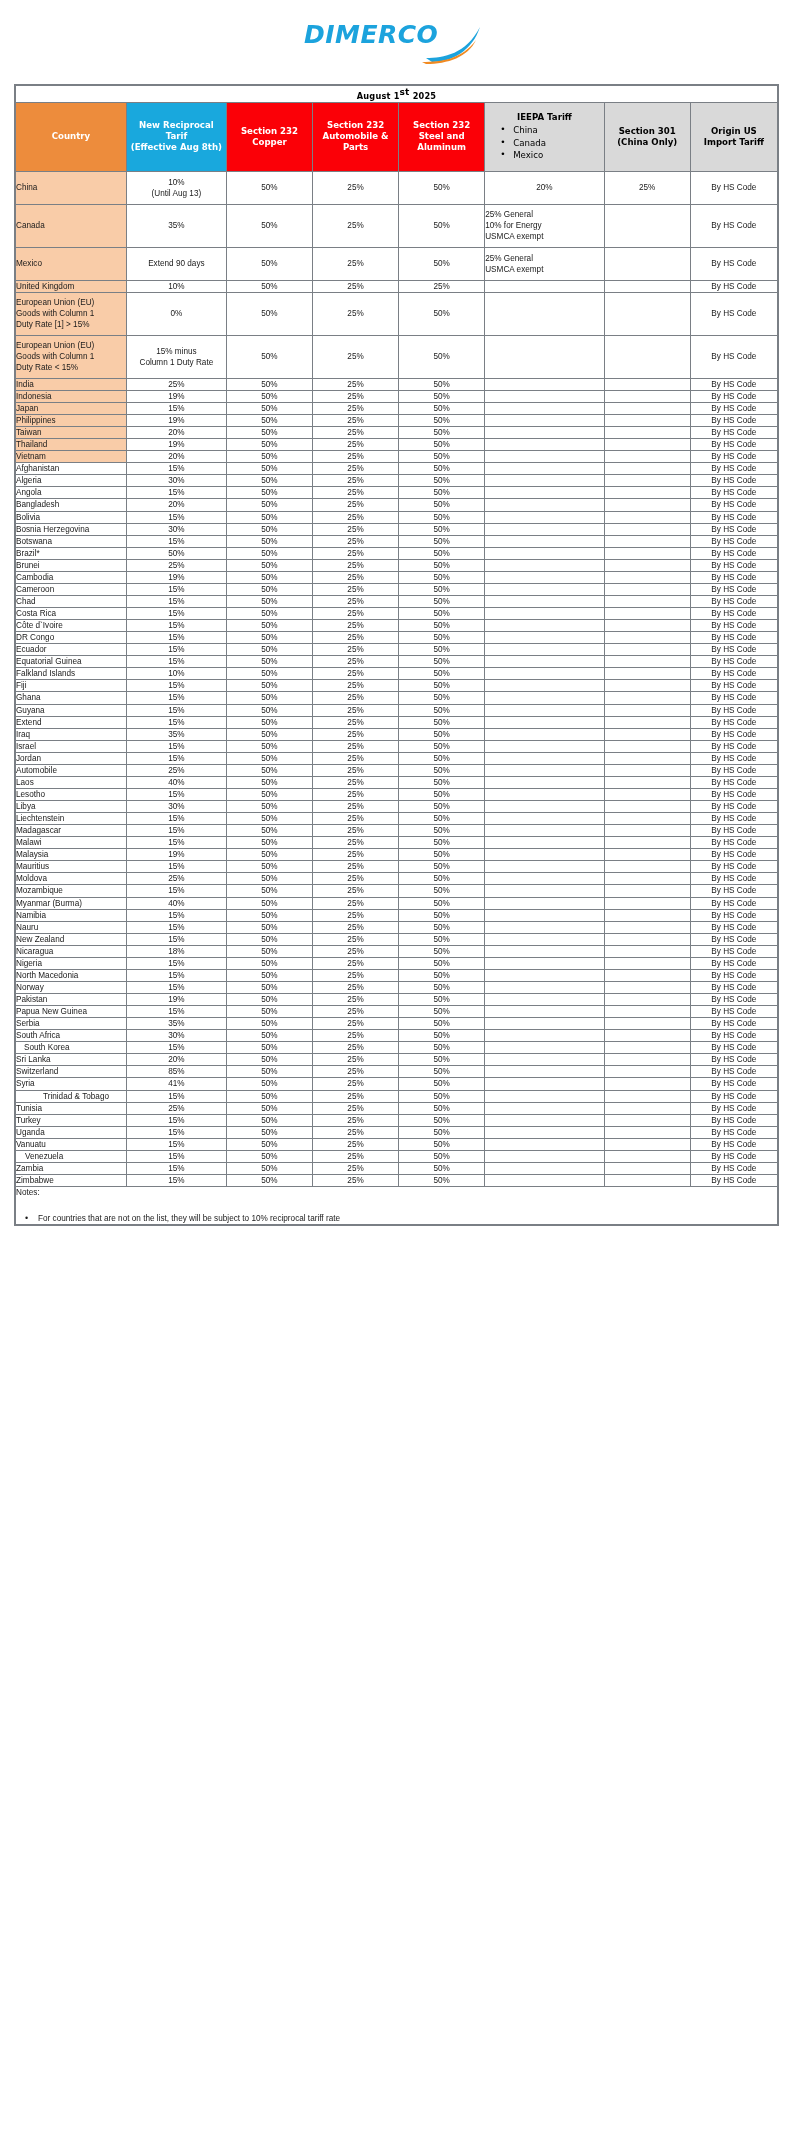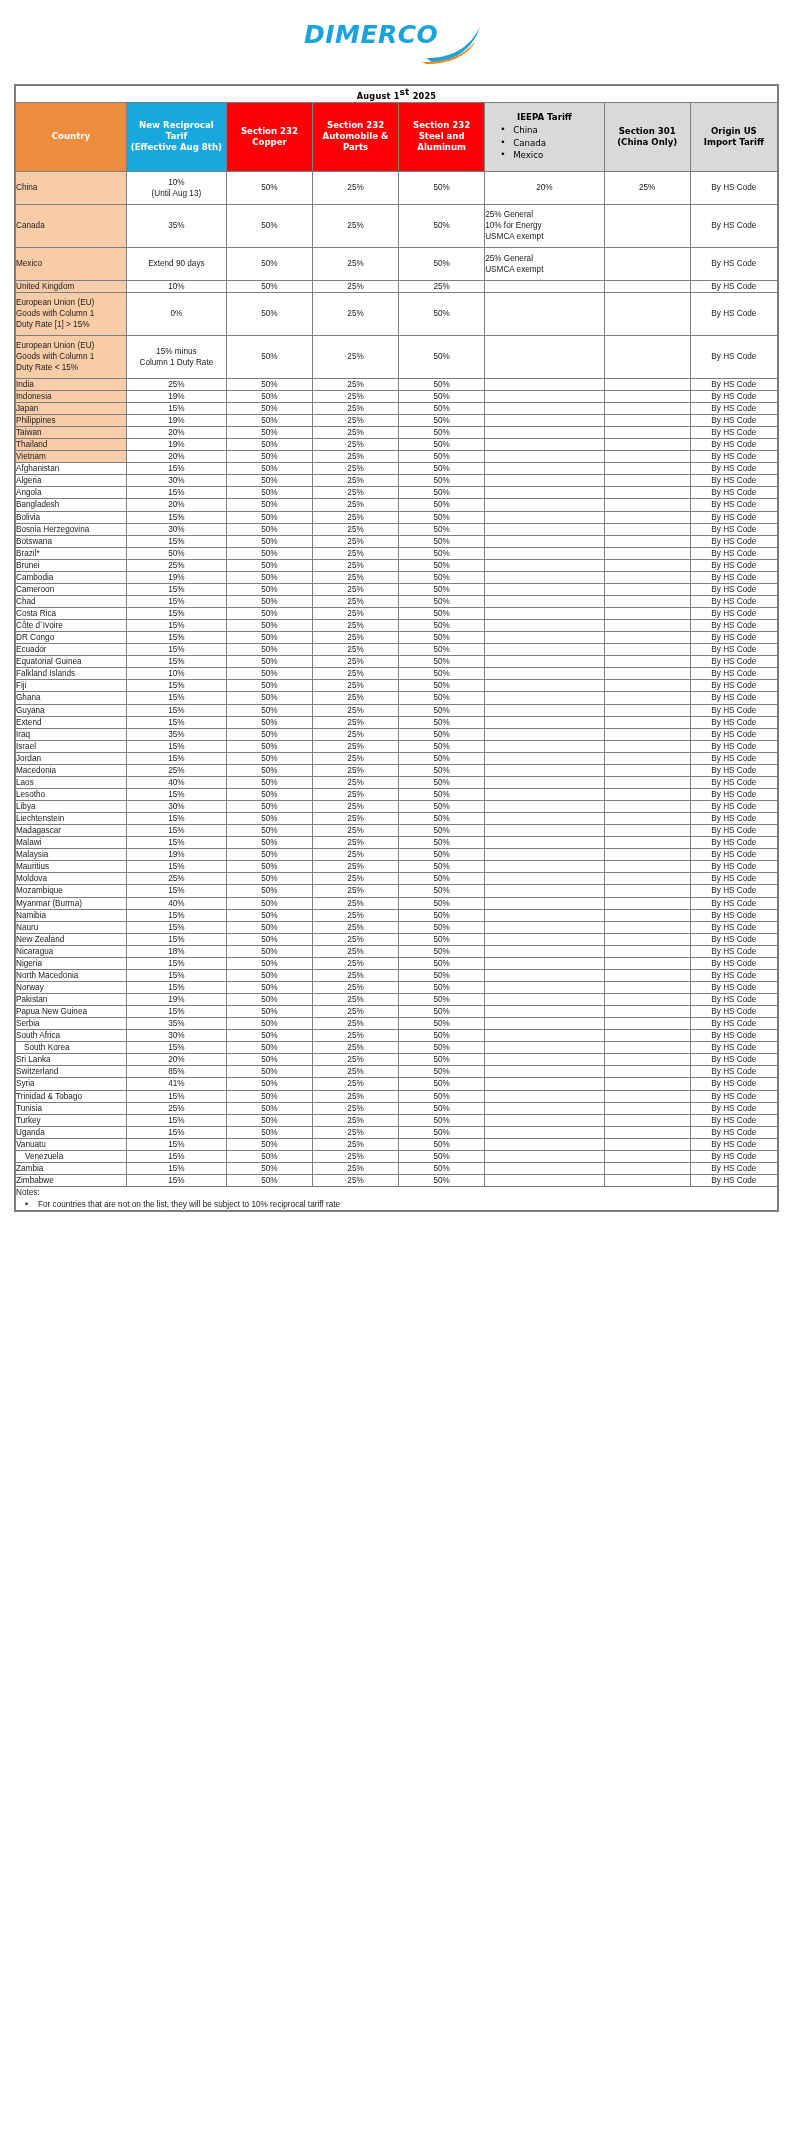--- a/index.html
+++ b/index.html
@@ -170,21 +170,21 @@
   tr.row-tall td { height: 32px; }
   tr.row-xtall td { height: 42px; }
 
   
   .notes-cell {
     padding: 6px 8px 12px 8px;
     text-align: left;
     font-size: 8.2px;
     line-height: 1.5;
   }
-  .notes-title { display: block; margin-bottom: 1px; }
+  .notes-title { display: block; margin-bottom: 15px; }
   .notes-list {
     margin: 0;
     padding: 0;
     list-style: none;
   }
   .notes-list li {
     position: relative;
     padding-left: 22px;
   }
   .notes-list li:before {
@@ -640,21 +640,21 @@
             <td class="country" style="white-space: pre-line;">Jordan</td>
             <td class="val" style="white-space: pre-line;">15%</td>
             <td class="val" style="white-space: pre-line;">50%</td>
             <td class="val" style="white-space: pre-line;">25%</td>
             <td class="val" style="white-space: pre-line;">50%</td>
             <td class="ieepa-val"></td>
             <td class="val"></td>
             <td class="val">By HS Code</td>
           </tr>
           <tr>
-            <td class="country" style="white-space: pre-line;">Macedonia</td>
+            <td class="country" style="white-space: pre-line;">Automobile</td>
             <td class="val" style="white-space: pre-line;">25%</td>
             <td class="val" style="white-space: pre-line;">50%</td>
             <td class="val" style="white-space: pre-line;">25%</td>
             <td class="val" style="white-space: pre-line;">50%</td>
             <td class="ieepa-val"></td>
             <td class="val"></td>
             <td class="val">By HS Code</td>
           </tr>
           <tr>
             <td class="country" style="white-space: pre-line;">Laos</td>
@@ -910,21 +910,21 @@
             <td class="country" style="white-space: pre-line;">Syria</td>
             <td class="val" style="white-space: pre-line;">41%</td>
             <td class="val" style="white-space: pre-line;">50%</td>
             <td class="val" style="white-space: pre-line;">25%</td>
             <td class="val" style="white-space: pre-line;">50%</td>
             <td class="ieepa-val"></td>
             <td class="val"></td>
             <td class="val">By HS Code</td>
           </tr>
           <tr>
-            <td class="country" style="white-space: pre-line;">Trinidad &amp; Tobago</td>
+            <td class="country" style="white-space: pre-line; padding-left: 27px;">Trinidad &amp; Tobago</td>
             <td class="val" style="white-space: pre-line;">15%</td>
             <td class="val" style="white-space: pre-line;">50%</td>
             <td class="val" style="white-space: pre-line;">25%</td>
             <td class="val" style="white-space: pre-line;">50%</td>
             <td class="ieepa-val"></td>
             <td class="val"></td>
             <td class="val">By HS Code</td>
           </tr>
           <tr>
             <td class="country" style="white-space: pre-line;">Tunisia</td>

